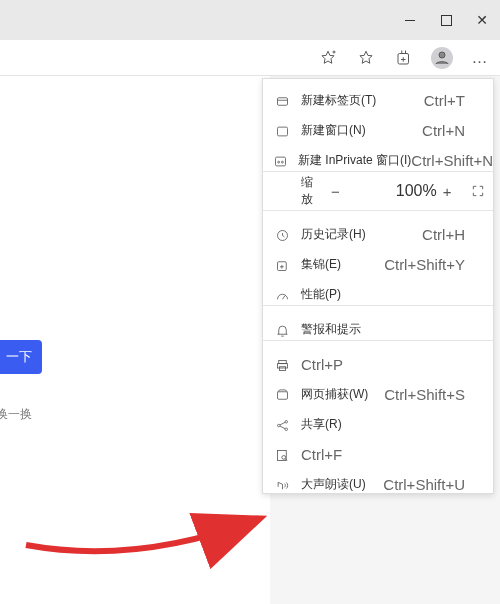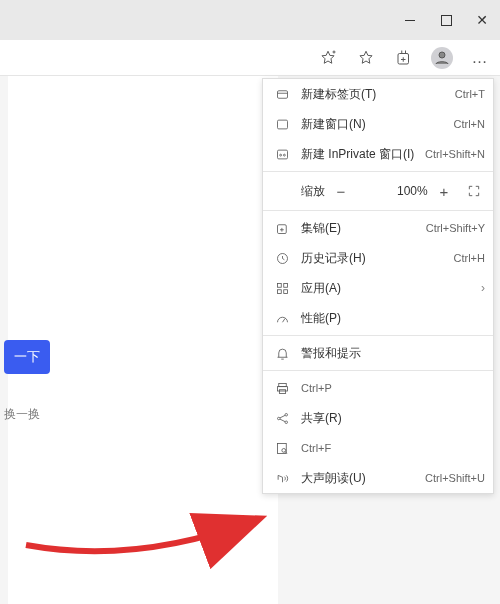--- a/index.html
+++ b/index.html
@@ -8,33 +8,33 @@
   .window-controls { position: absolute; right: 0; top: 0; display: flex; height: 40px; }
   .winbtn { width: 36px; height: 40px; display: flex; align-items: center; justify-content: center; color: #333; font-size: 12px; }
   .minimize::before { content: ""; width: 10px; height: 1px; background: #333; display: block; }
   .maximize::before { content: ""; width: 9px; height: 9px; border: 1px solid #333; display: block; }
   .close { font-size: 14px; }
   .toolbar { height: 36px; background: #fff; display: flex; justify-content: flex-end; align-items: center; gap: 6px; padding-right: 4px; border-bottom: 1px solid #e5e5e5; }
   .tool-icon { width: 32px; height: 32px; display: flex; align-items: center; justify-content: center; color: #555; border-radius: 4px; }
   .tool-icon svg { width: 18px; height: 18px; stroke: #555; fill: none; stroke-width: 1.3; }
   .avatar { width: 22px; height: 22px; border-radius: 50%; background: #d0d0d4; display:flex; align-items:center; justify-content:center; }
   .menu { position: absolute; top: 78px; right: 6px; width: 232px; background: #fff; border: 1px solid #ddd; box-shadow: 0 2px 6px rgba(0,0,0,.12); font-size: 12px; color: #333; }
-  .menu-row { display: flex; align-items: center; height: 30px; padding: 0 8px 0 10px; position: relative; }
+  .menu-row { display: flex; align-items: flex-end; height: 30px; padding: 0 28px 0 10px; position: relative; }
   .menu-icon { width: 18px; display: flex; align-items: center; justify-content: center; margin-right: 10px; color: #555; }
   .menu-icon svg { width: 15px; height: 15px; stroke: #555; fill: none; stroke-width: 1.3; }
   .menu-label { flex: 1; white-space: nowrap; }
-  .menu-shortcut { color: #666; font-size: 11px; }
+  .menu-shortcut { color: #666; font-size: 15px; }
   .menu-sep { height: 1px; background: #e5e5e5; margin: 2px 0; }
-  .zoom-row { display: flex; align-items: center; height: 34px; padding: 0 6px 0 38px; }
+  .zoom-row { display: flex; align-items: center; height: 34px; padding: 0 6px 0 38px; gap: 8px; }
   .zoom-row .zlabel { margin-right: auto; }
   .zoom-btn { width: 26px; height: 26px; display:flex; align-items:center; justify-content:center; color:#555; border-radius:3px; font-size:15px; }
-  .zoom-value { font-size: 12px; width: 34px; text-align: left; margin-left: 43px; }
+  .zoom-value { font-size: 16px; width: 34px; text-align: left; margin-left: 43px; }
   .expand-ic { margin-left: 4px; }
   .arrow-svg { position: absolute; left: 16px; top: 450px; pointer-events: none; }
-  .page-bg { position: absolute; left: 8px; top: 76px; width: 270px; height: 528px; background: #fff; }
+  .page-bg { position: absolute; left: 0; top: 76px; width: 270px; height: 528px; background: #fff; }
   .blue-btn { position: absolute; left: -4px; top: 264px; background: #3a5cf0; color: #fff; padding: 8px 10px; border-radius: 4px; font-size: 13px; }
   .swap-text { position: absolute; left: -4px; top: 330px; color: #777; font-size: 12px; }
   .chevron { margin-left: auto; color: #888; }
 </style>
 </head>
 <body>
 
 <div class="titlebar">
   <div class="window-controls">
     <div class="winbtn minimize"></div>
@@ -121,53 +121,41 @@
     <span class="zoom-btn expand-ic">
         <svg viewBox="0 0 24 24" width="14" height="14" stroke="#555" fill="none" stroke-width="1.5">
           <path d="M4 9V4h5M20 9V4h-5M4 15v5h5M20 15v5h-5"></path>
         </svg>
       </span>
   </div>
   <div class="menu-sep"></div>
   <div class="menu-row">
     <span class="menu-icon">
         <svg viewBox="0 0 24 24">
+          <circle cx="12" cy="12" r="8"></circle>
+          <path d="M12 8v4l3 2"></path>
+        </svg>
+      </span>
+    <span class="menu-label">历史记录(H)</span>
+    <span class="menu-shortcut">Ctrl+H</span>
+  </div>
+  <div class="menu-row">
+    <span class="menu-icon">
+        <svg viewBox="0 0 24 24">
           <rect x="4" y="6" width="14" height="14" rx="2"></rect>
           <line x1="11" y1="11" x2="11" y2="17"></line>
           <line x1="8" y1="14" x2="14" y2="14"></line>
         </svg>
       </span>
     <span class="menu-label">集锦(E)</span>
     <span class="menu-shortcut">Ctrl+Shift+Y</span>
   </div>
   <div class="menu-row">
     <span class="menu-icon">
         <svg viewBox="0 0 24 24">
-          <circle cx="12" cy="12" r="8"></circle>
-          <path d="M12 8v4l3 2"></path>
-        </svg>
-      </span>
-    <span class="menu-label">历史记录(H)</span>
-    <span class="menu-shortcut">Ctrl+H</span>
-  </div>
-  <div class="menu-row">
-    <span class="menu-icon">
-        <svg viewBox="0 0 24 24">
-          <rect x="4" y="4" width="6" height="6"></rect>
-          <rect x="14" y="4" width="6" height="6"></rect>
-          <rect x="4" y="14" width="6" height="6"></rect>
-          <rect x="14" y="14" width="6" height="6"></rect>
-        </svg>
-      </span>
-    <span class="menu-label">应用(A)</span>
-    <span class="chevron">›</span>
-  </div>
-  <div class="menu-row">
-    <span class="menu-icon">
-        <svg viewBox="0 0 24 24">
           <path d="M4 18a8 8 0 0116 0"></path>
           <path d="M12 18l4-6"></path>
         </svg>
       </span>
     <span class="menu-label">性能(P)</span>
   </div>
   <div class="menu-sep"></div>
   <div class="menu-row">
     <span class="menu-icon">
         <svg viewBox="0 0 24 24">
@@ -179,20 +167,30 @@
   <div class="menu-sep"></div>
   <div class="menu-row">
     <span class="menu-icon">
         <svg viewBox="0 0 24 24">
           <rect x="6" y="4" width="12" height="5"></rect>
           <rect x="4" y="9" width="16" height="7"></rect>
           <rect x="7" y="14" width="10" height="6"></rect>
         </svg>
       </span>
     <span class="menu-shortcut">Ctrl+P</span>
+  </div>
+  <div class="menu-row">
+    <span class="menu-icon">
+        <svg viewBox="0 0 24 24">
+          <rect x="4" y="6" width="16" height="12" rx="2"></rect>
+          <path d="M4 6l4-3h8l4 3"></path>
+        </svg>
+      </span>
+    <span class="menu-label">网页捕获(W)</span>
+    <span class="menu-shortcut">Ctrl+Shift+S</span>
   </div>
   <div class="menu-row">
     <span class="menu-icon">
         <svg viewBox="0 0 24 24">
           <circle cx="6" cy="12" r="2"></circle>
           <circle cx="18" cy="6" r="2"></circle>
           <circle cx="18" cy="18" r="2"></circle>
           <path d="M8 11l8-4M8 13l8 4"></path>
         </svg>
       </span>

